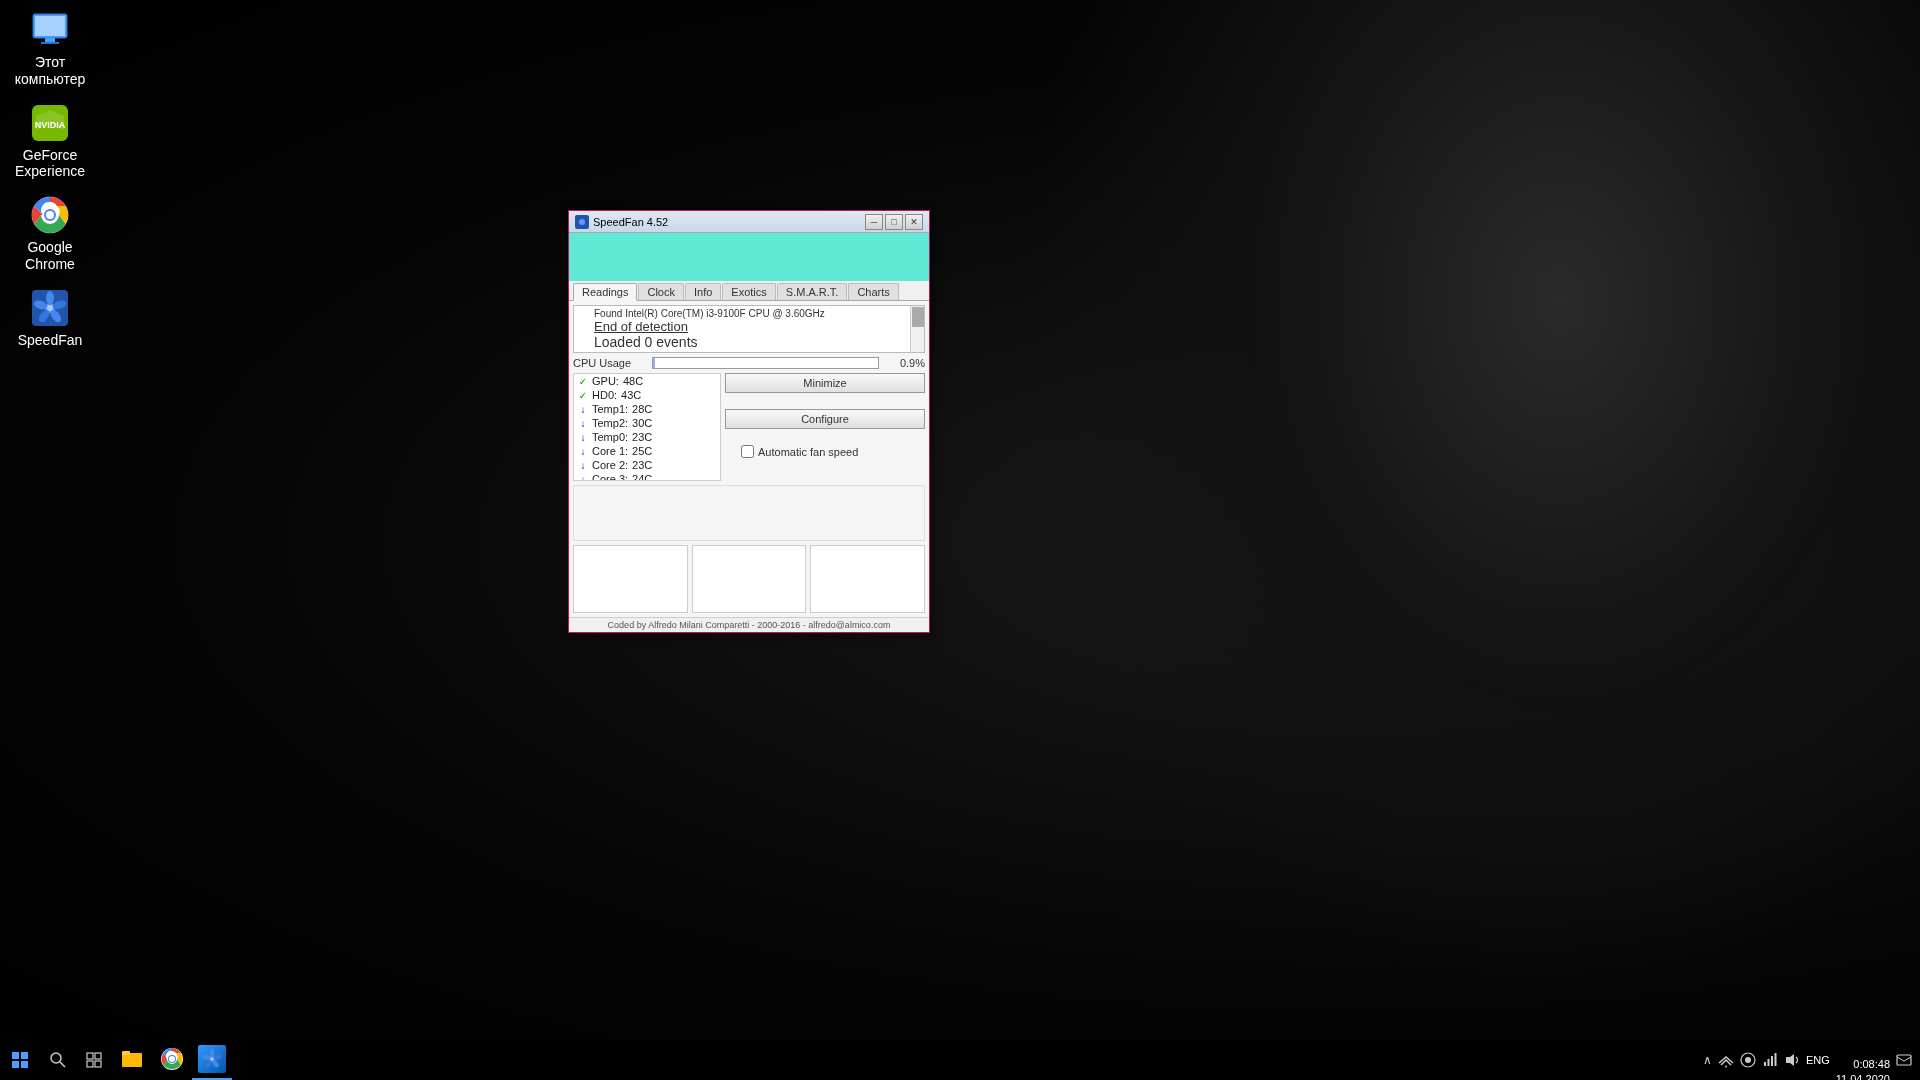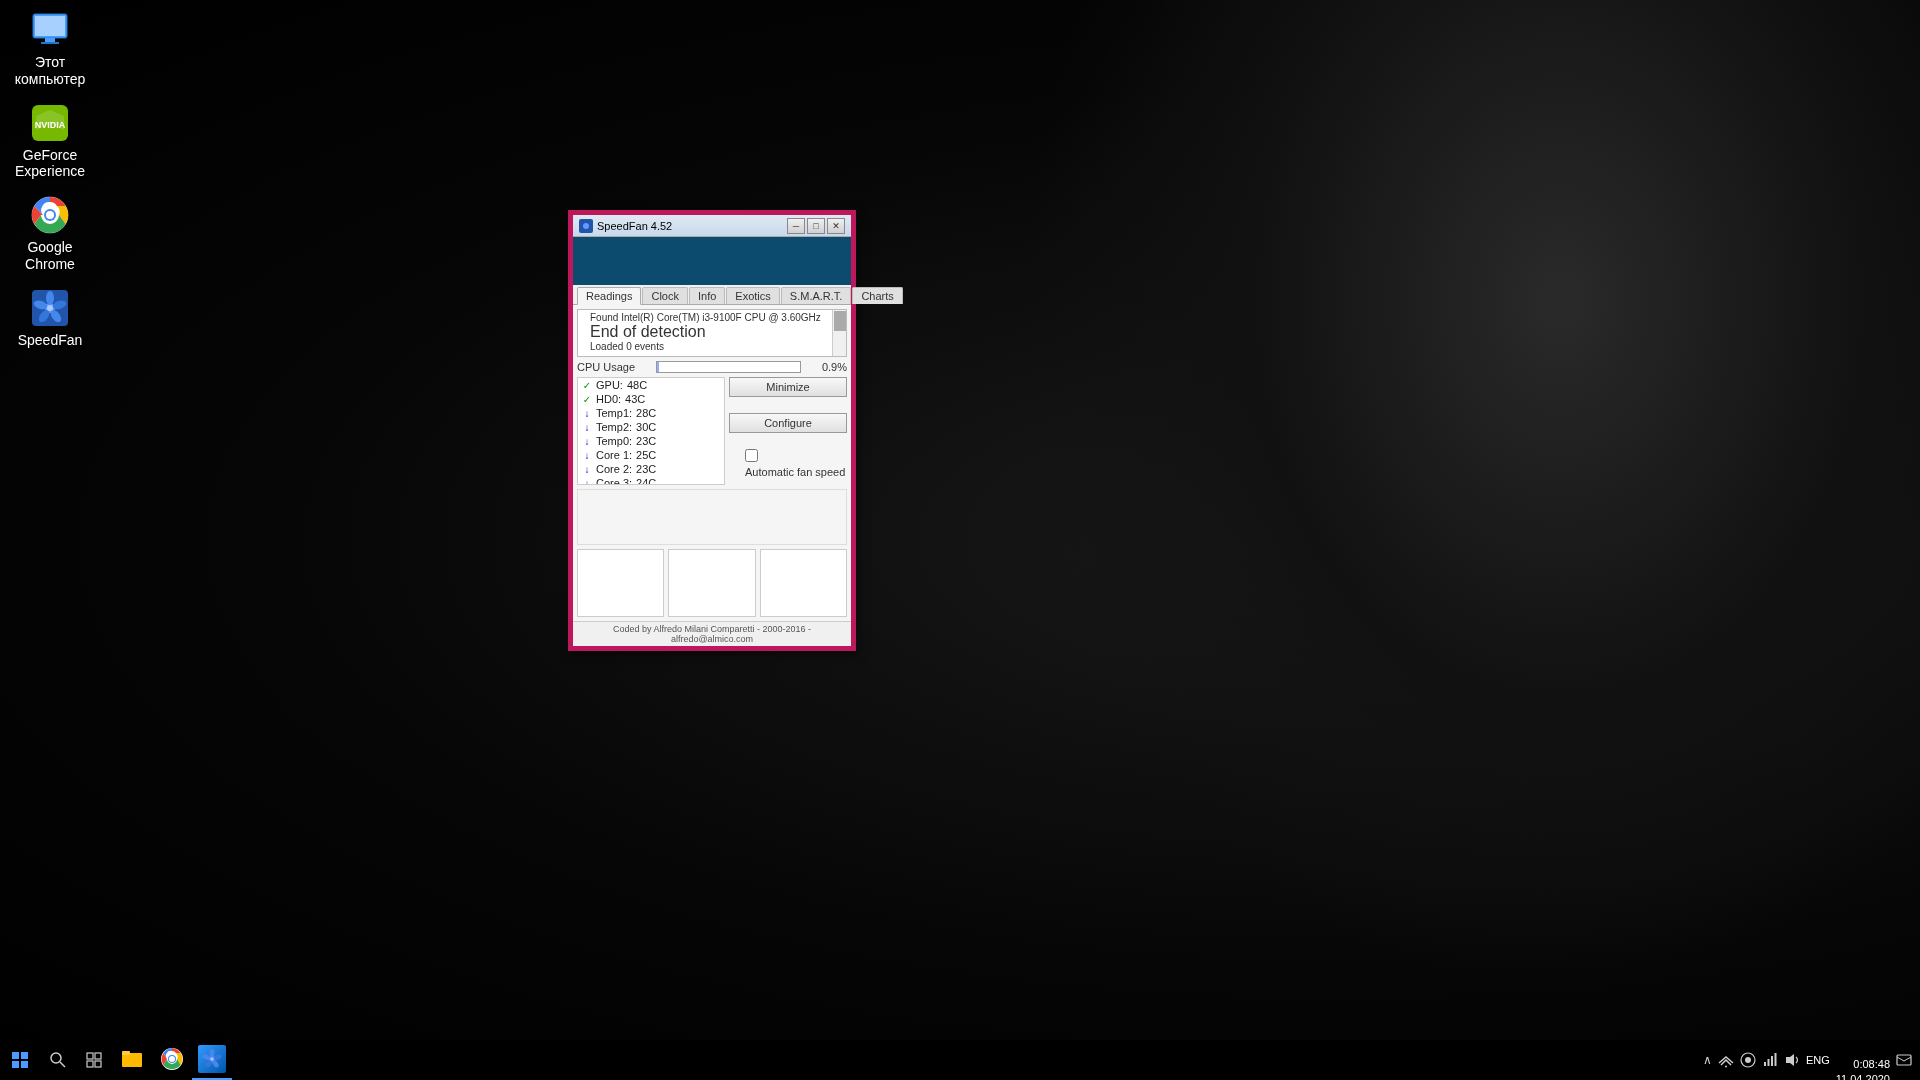--- a/index.html
+++ b/index.html
@@ -67,23 +67,23 @@
       text-align: center;
       text-shadow: 1px 1px 2px #000;
       line-height: 1.2;
     }
 
     
     .speedfan-window {
       position: absolute;
       top: 210px;
       left: 568px;
-      width: 288px;
-      background: #0c4a6e;
-      border: 5px solid #be185d;
+      width: 362px;
+      background: #5eead4;
+      border: 1px solid #be185d;
       box-shadow: 3px 3px 8px rgba(0,0,0,0.5);
       z-index: 100;
       font-size: 11px;
       font-family: 'Segoe UI', Tahoma, sans-serif;
     }
 
     .window-titlebar {
       background: linear-gradient(to bottom, #dfe9f3 0%, #c8d8eb 100%);
       border-bottom: 1px solid #aaa;
       padding: 3px 6px;
@@ -155,21 +155,21 @@
     }
 
     
     .log-area {
       background: white;
       border: 1px solid #bbb;
       height: 48px;
       overflow: hidden;
       font-size: 10px;
       color: #333;
-      padding: 2px 12px;
+      padding: 2px 20px;
       margin-bottom: 4px;
       display: flex;
       flex-direction: column;
       gap: 0;
       position: relative;
     }
 
     .log-scroll {
       position: absolute;
       right: 0;
@@ -531,22 +531,22 @@
     <div class="tab">Info</div>
     <div class="tab">Exotics</div>
     <div class="tab">S.M.A.R.T.</div>
     <div class="tab">Charts</div>
   </div>
 
   <div class="window-body">
 
     <div class="log-area">
       <div style="font-size:10px;color:#333;">Found Intel(R) Core(TM) i3-9100F CPU @ 3.60GHz</div>
-      <div style="font-size:16px;color:#333;">End of detection</div>
-      <div style="font-size:10px;color:#333;">Loaded 0 events</div>
+      <div style="font-size:13px;color:#333;text-decoration:underline;">End of detection</div>
+      <div style="font-size:14px;color:#333;">Loaded 0 events</div>
       <div class="log-scroll">
         <div class="log-scroll-thumb"></div>
       </div>
     </div>
 
     <div class="cpu-usage-row">
       <span>CPU Usage</span>
       <div class="cpu-bar">
         <div class="cpu-bar-fill" style="width:1%;"></div>
       </div>

